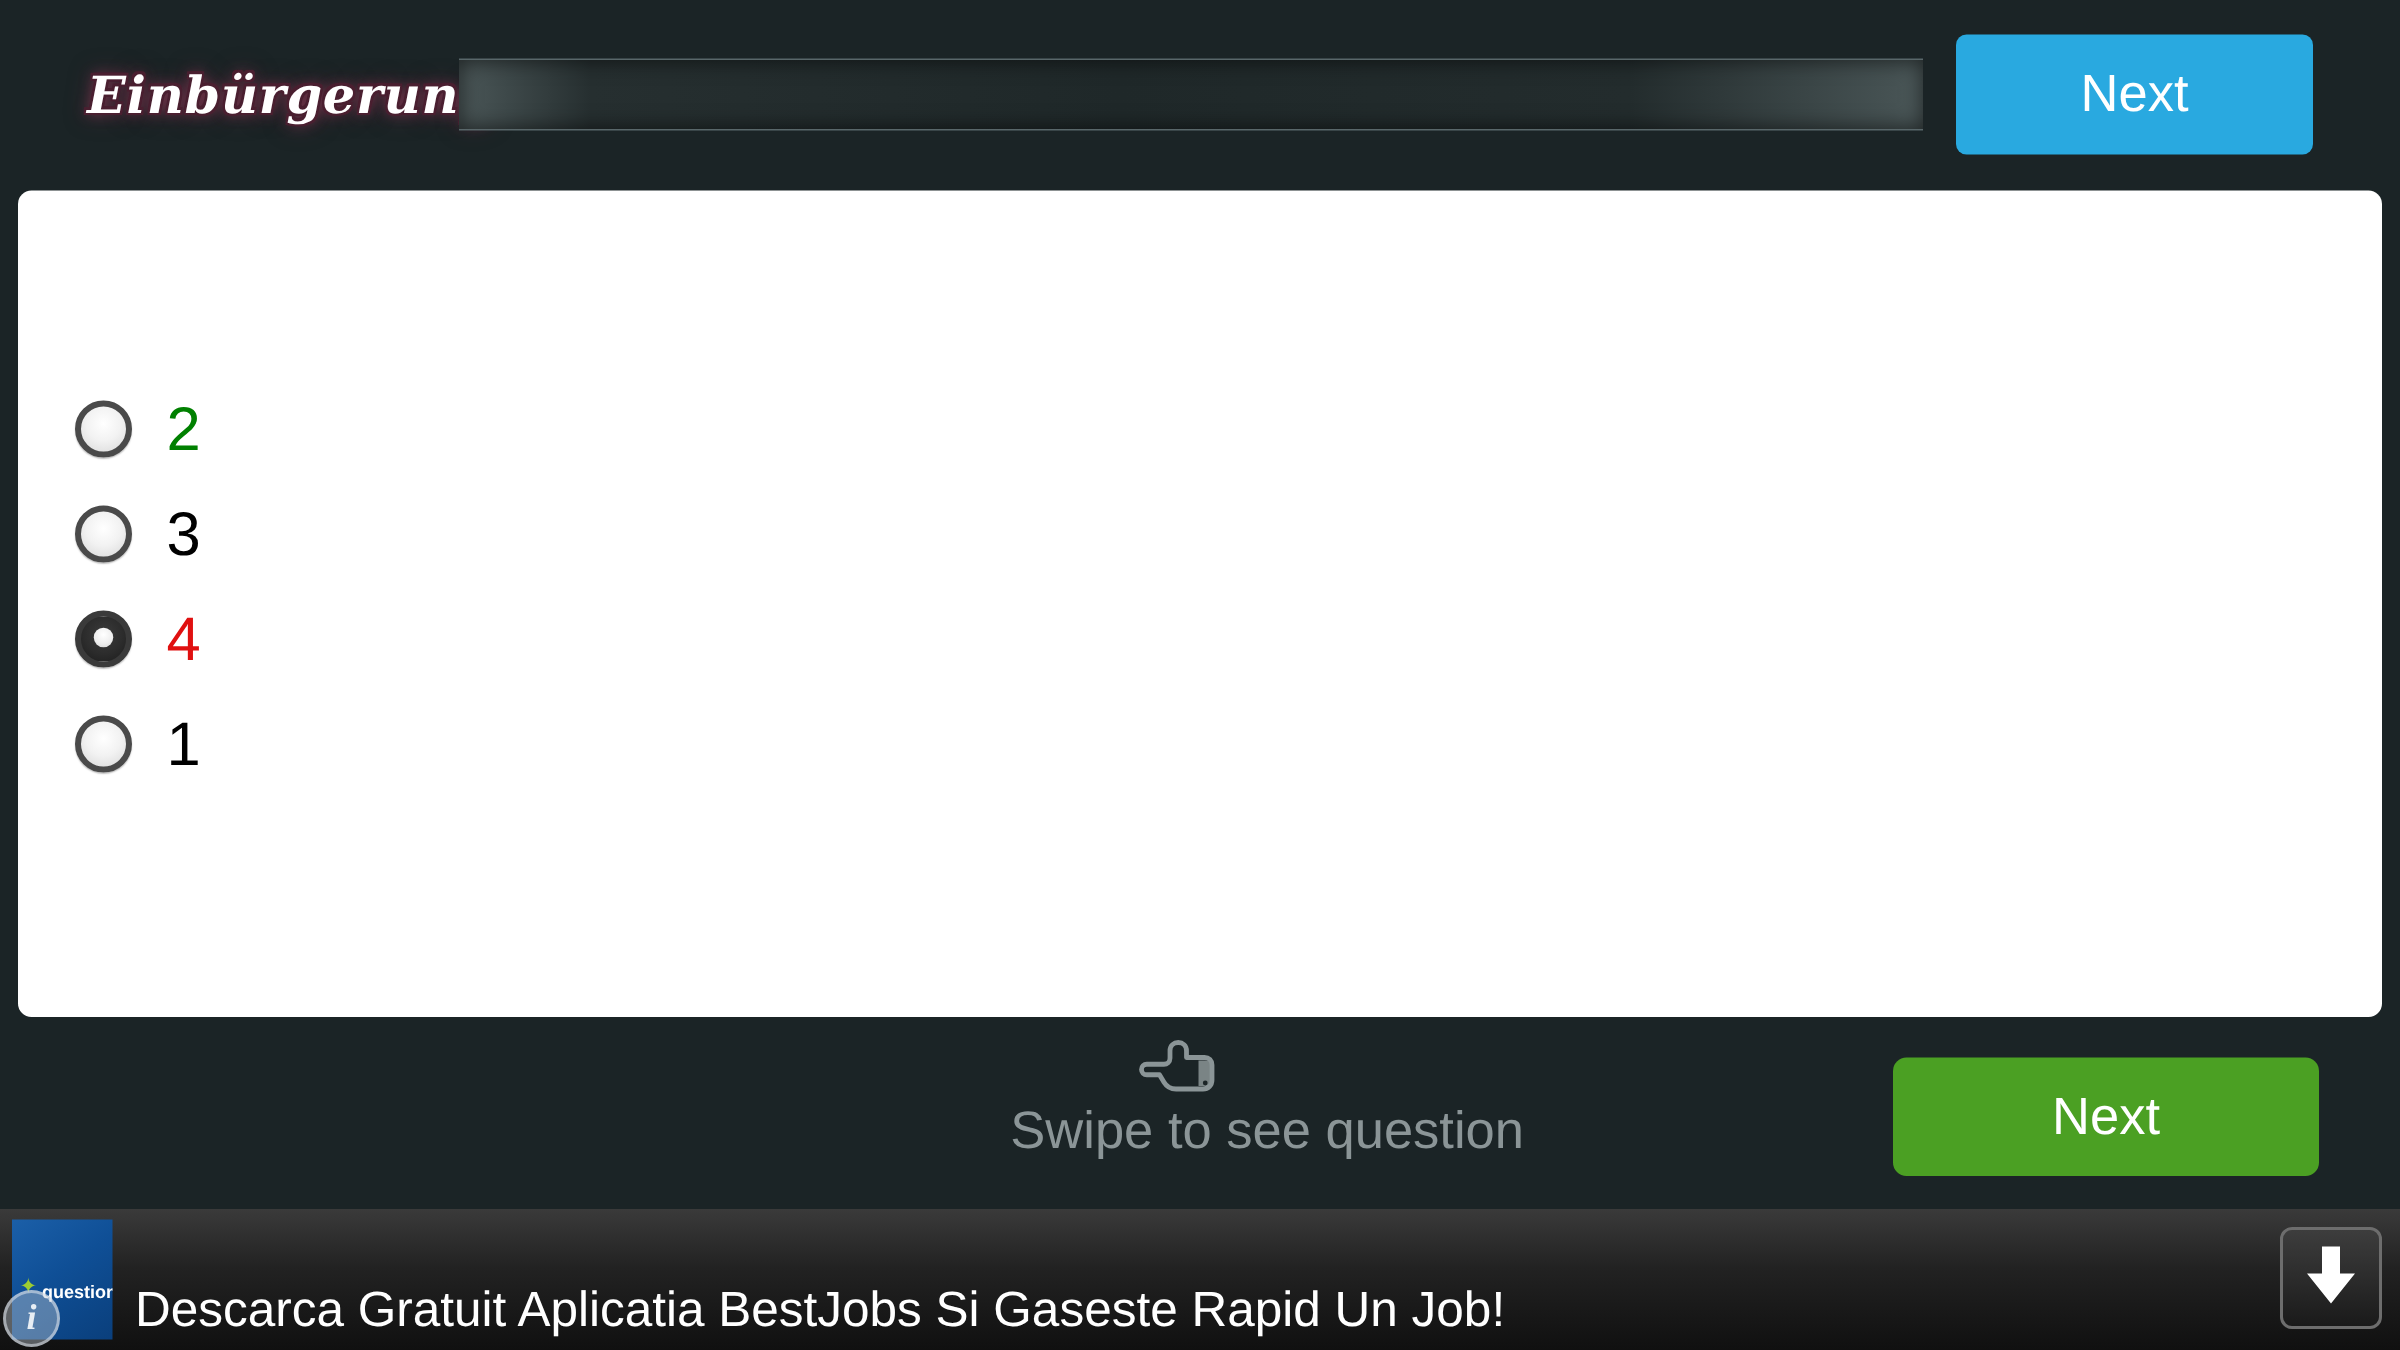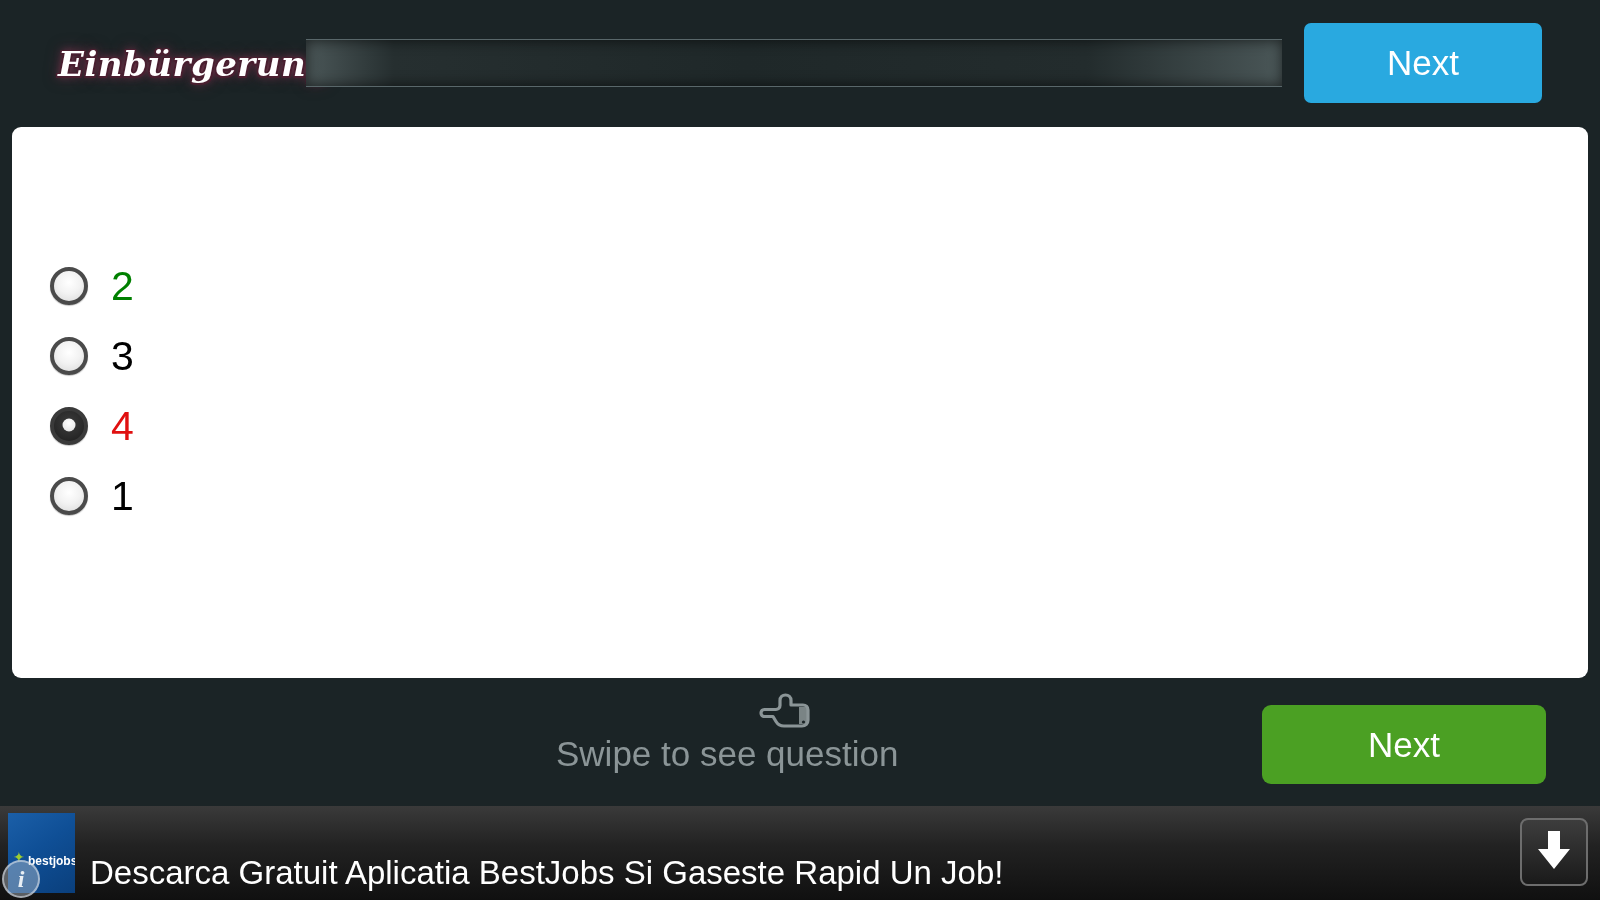--- a/index.html
+++ b/index.html
@@ -170,21 +170,21 @@
     width: 1600px;
     height: 128px;
     background: #1b2426;
   }
 
   .swipe-hint {
     position: absolute;
     left: 556px;
     top: 14px;
     width: 460px;
-    text-align: left;
+    text-align: right;
   }
   .hand-icon {
     display: block;
     margin: 0 auto 2px auto;
     width: 54px;
     height: 40px;
   }
   .swipe-text {
     font-family: "Liberation Sans", sans-serif;
     font-size: 35px;
@@ -361,21 +361,21 @@
       <div class="swipe-text">Swipe to see question</div>
     </div>
 
     <div class="next-button">Next</div>
   </div>
 
   <div class="ad-banner">
 
     <div class="ad-logo">
       <span class="ad-logo-star">✦</span>
-      <span class="ad-logo-mark" style="padding-left:16px">bestjobs</span>
+      <span class="ad-logo-mark" style="padding-left:16px">question</span>
     </div>
 
     <div class="ad-info-badge">i</div>
 
     <div class="ad-text">Descarca Gratuit Aplicatia BestJobs Si Gaseste Rapid Un Job!</div>
 
     <div class="ad-download">
       <svg width="40" height="44" viewBox="0 0 40 44">
         <path d="M14 2 L26 2 L26 20 L36 20 L20 40 L4 20 L14 20 Z" fill="#ffffff"></path>
       </svg>

